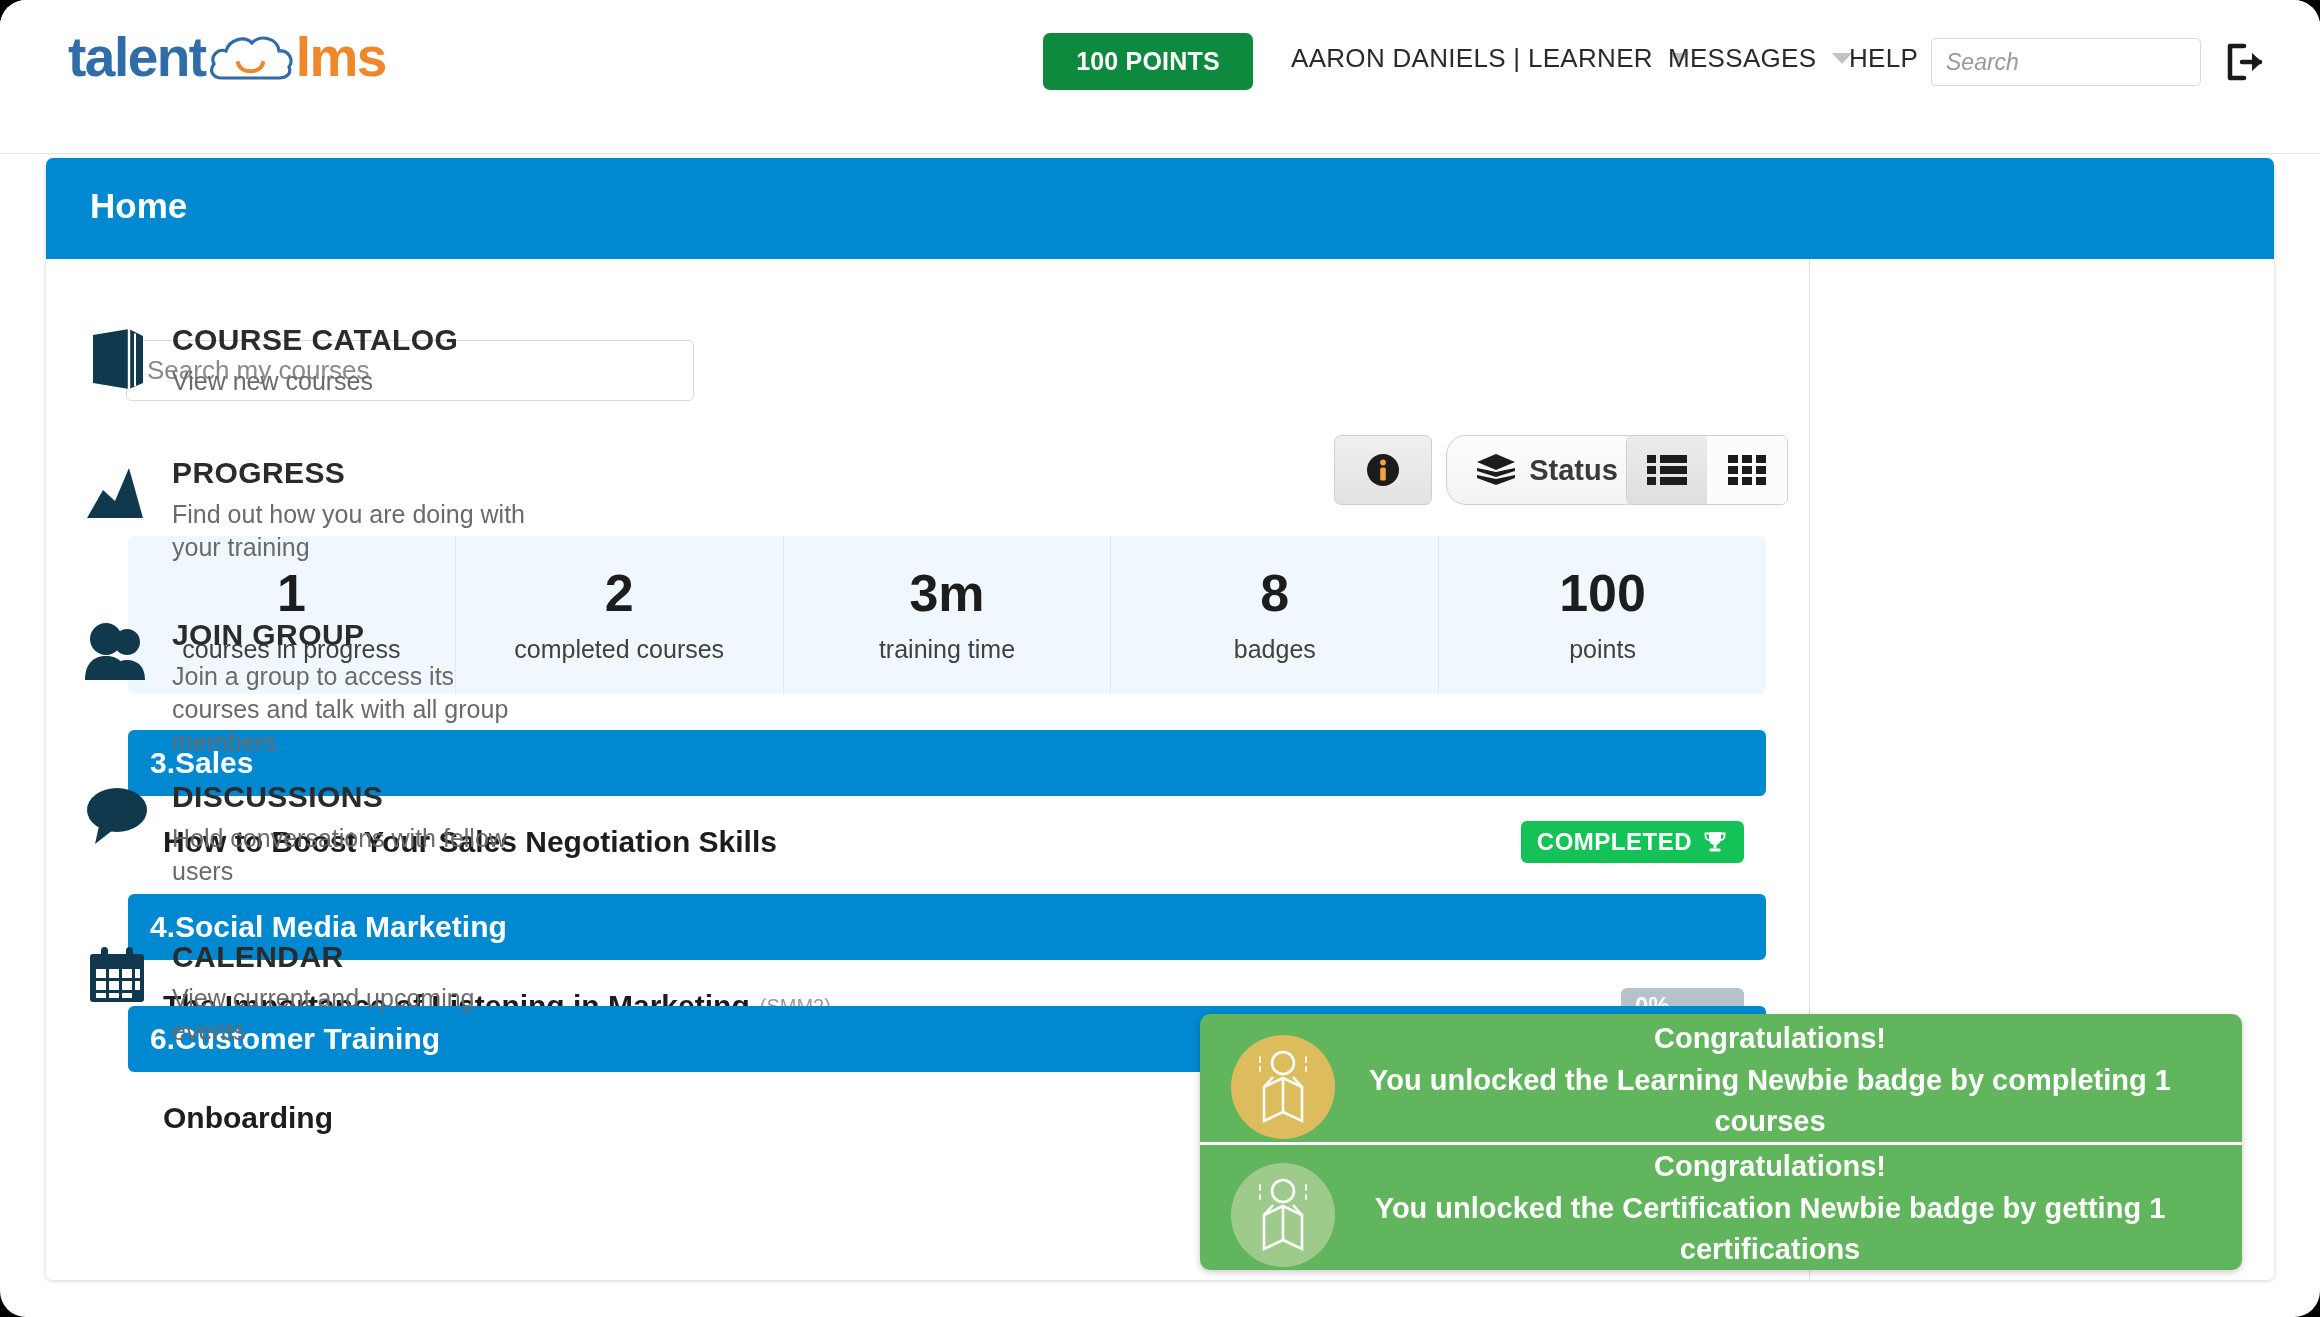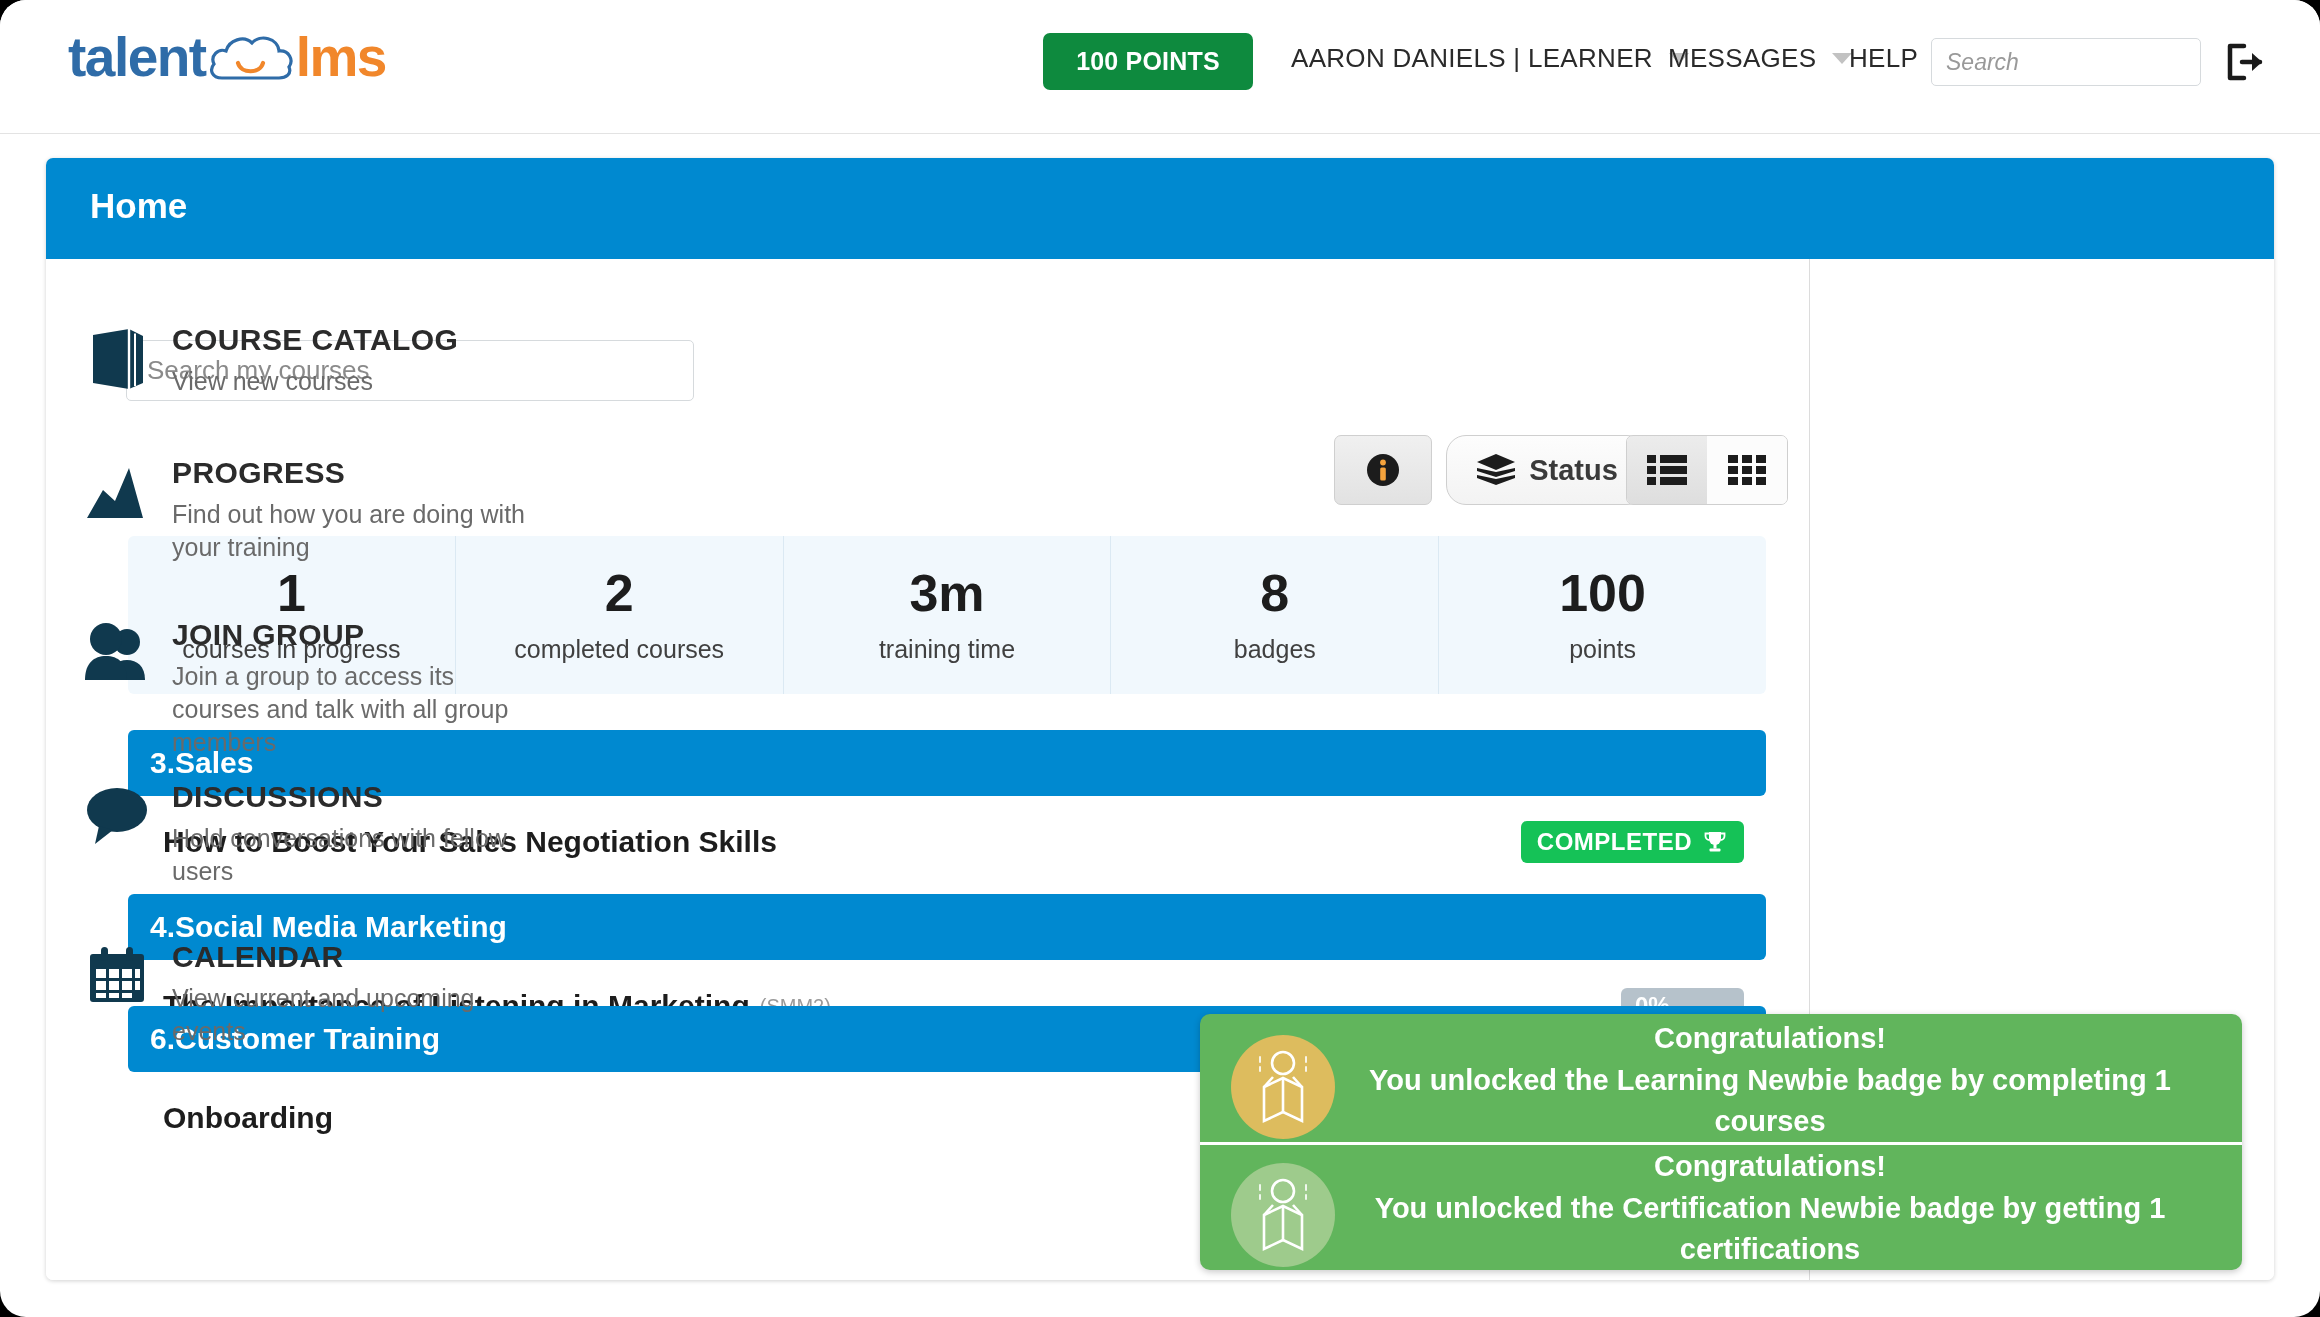--- a/index.html
+++ b/index.html
@@ -20,21 +20,21 @@
     width: 2320px; height: 1317px;
     background: #ffffff;
     border-radius: 26px;
     overflow: hidden;
   }
 
   
   #topbar {
     position: absolute;
     left: 0; top: 0;
-    width: 2320px; height: 134px;
+    width: 2320px; height: 154px;
     background: #ffffff;
     border-bottom: 1px solid #e3e3e3;
   }
 
   #logo {
     position: absolute;
     left: 68px; top: 26px;
     height: 62px;
     display: flex;
     align-items: center;

